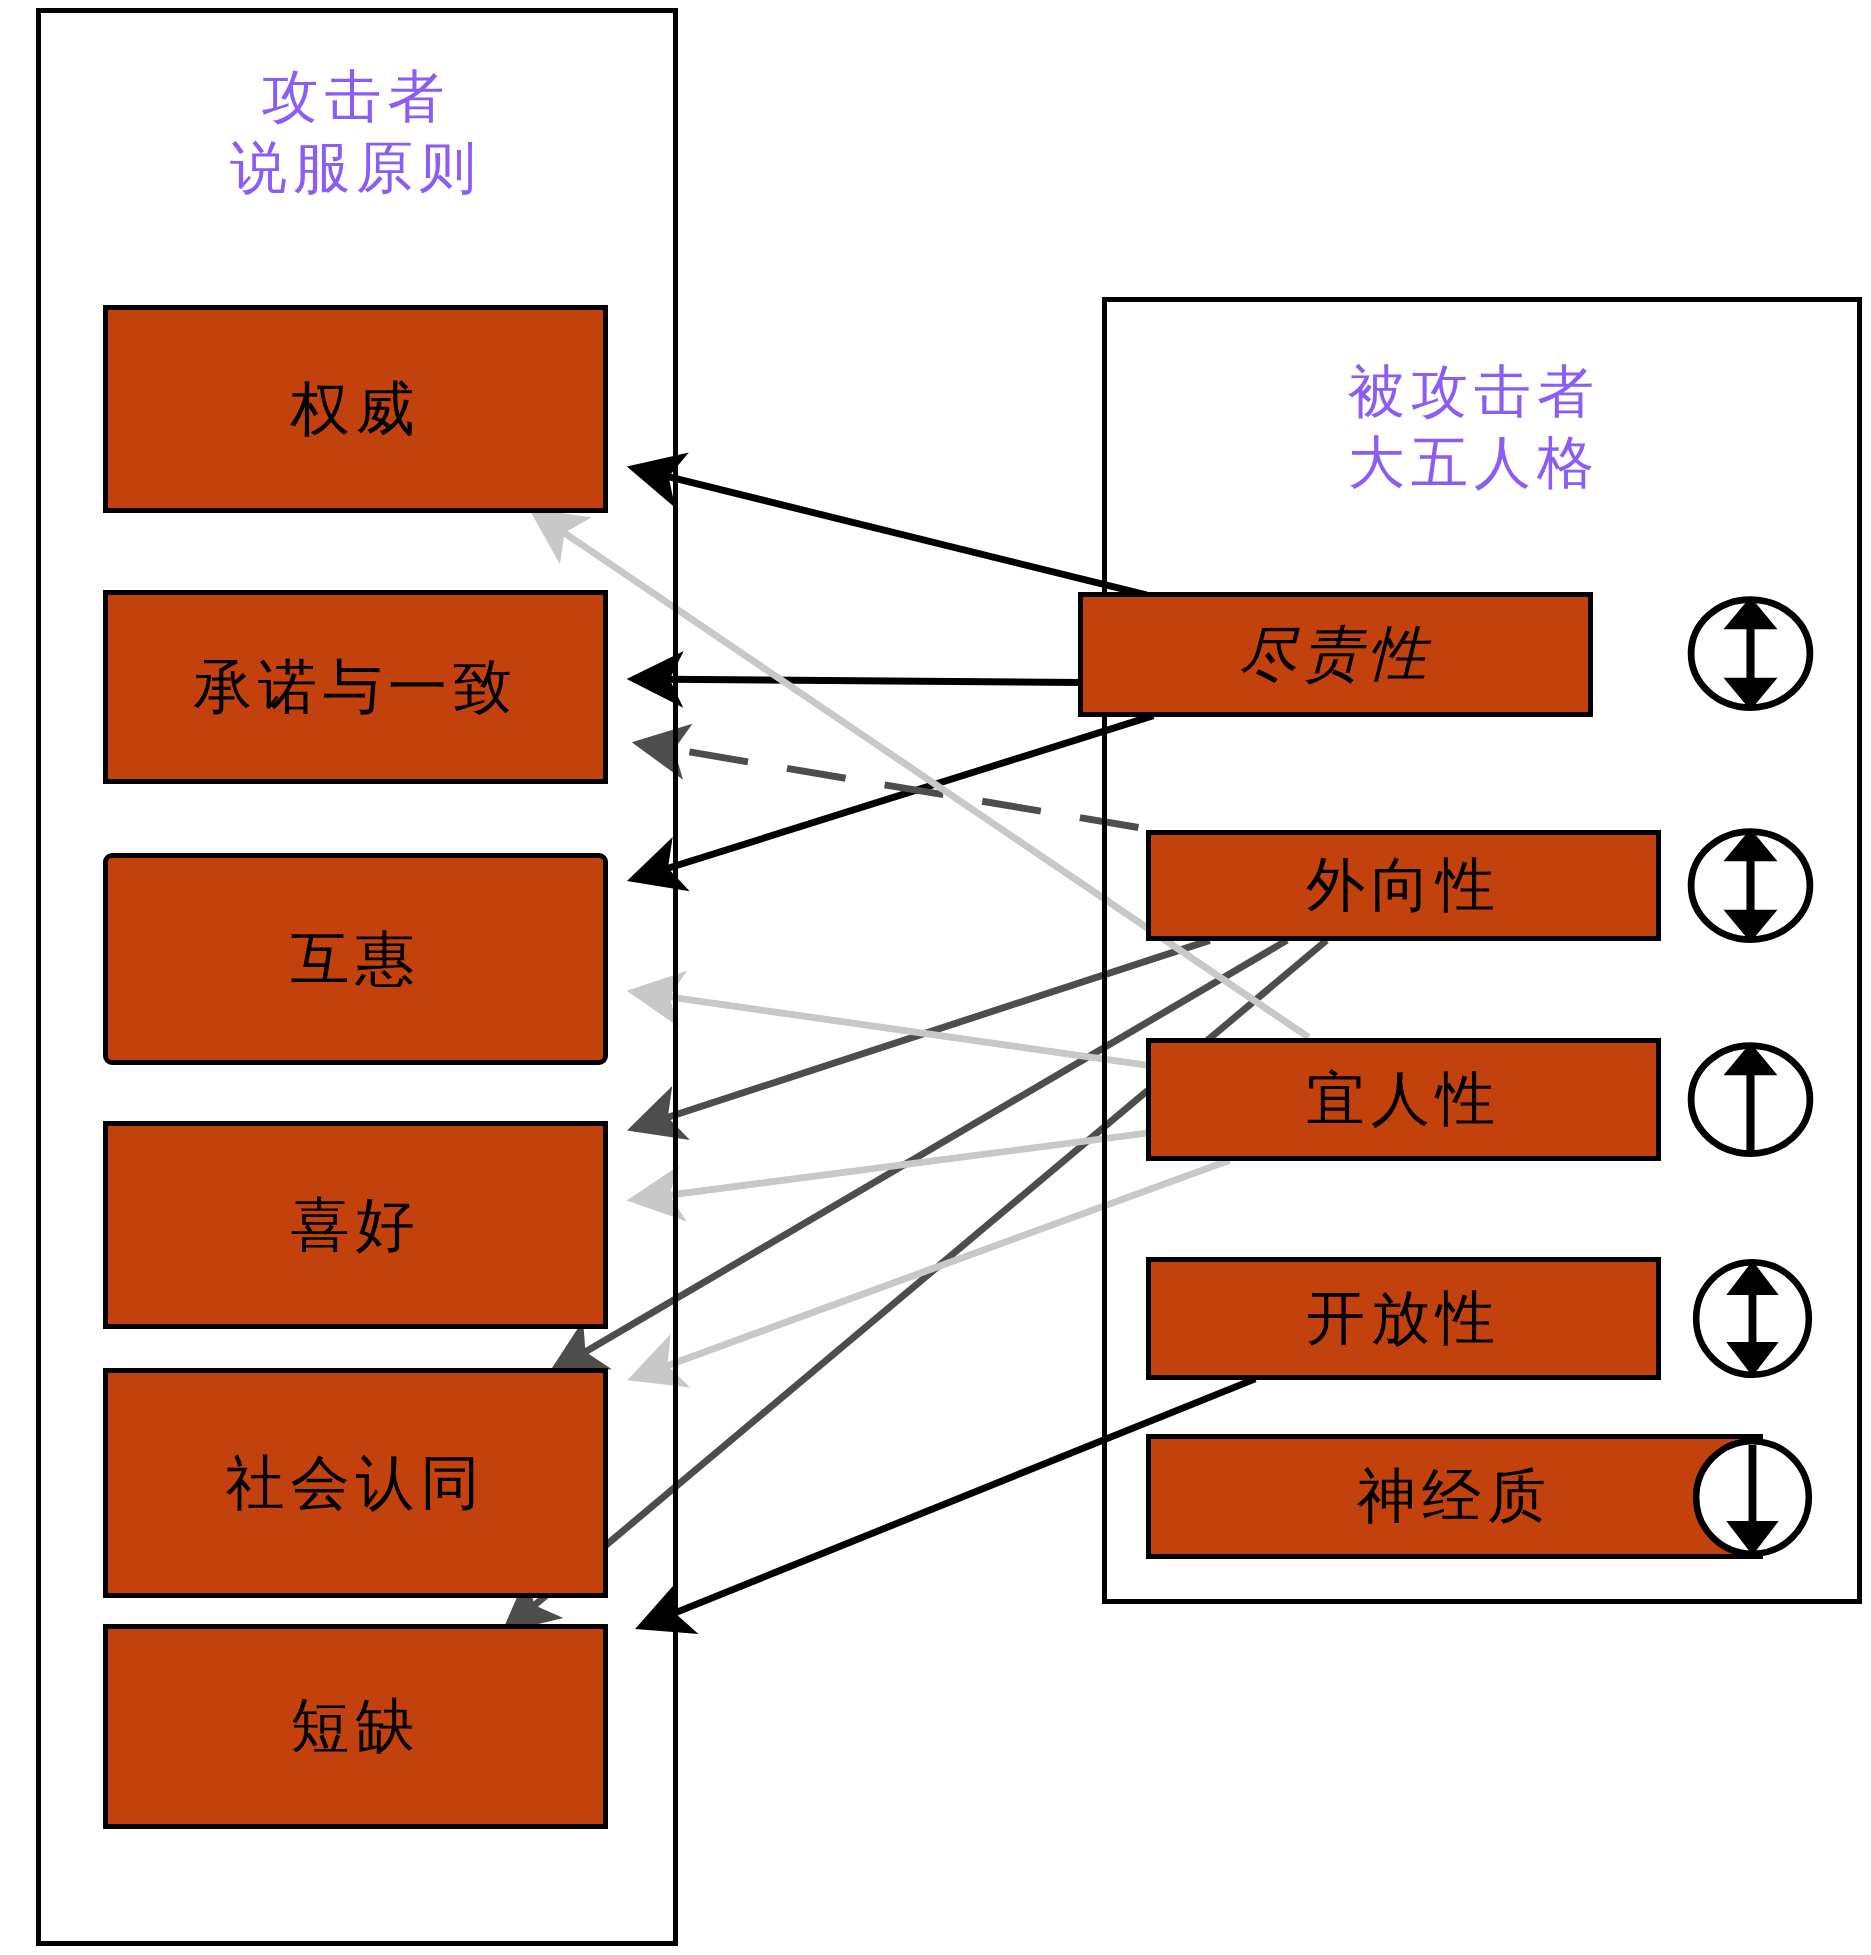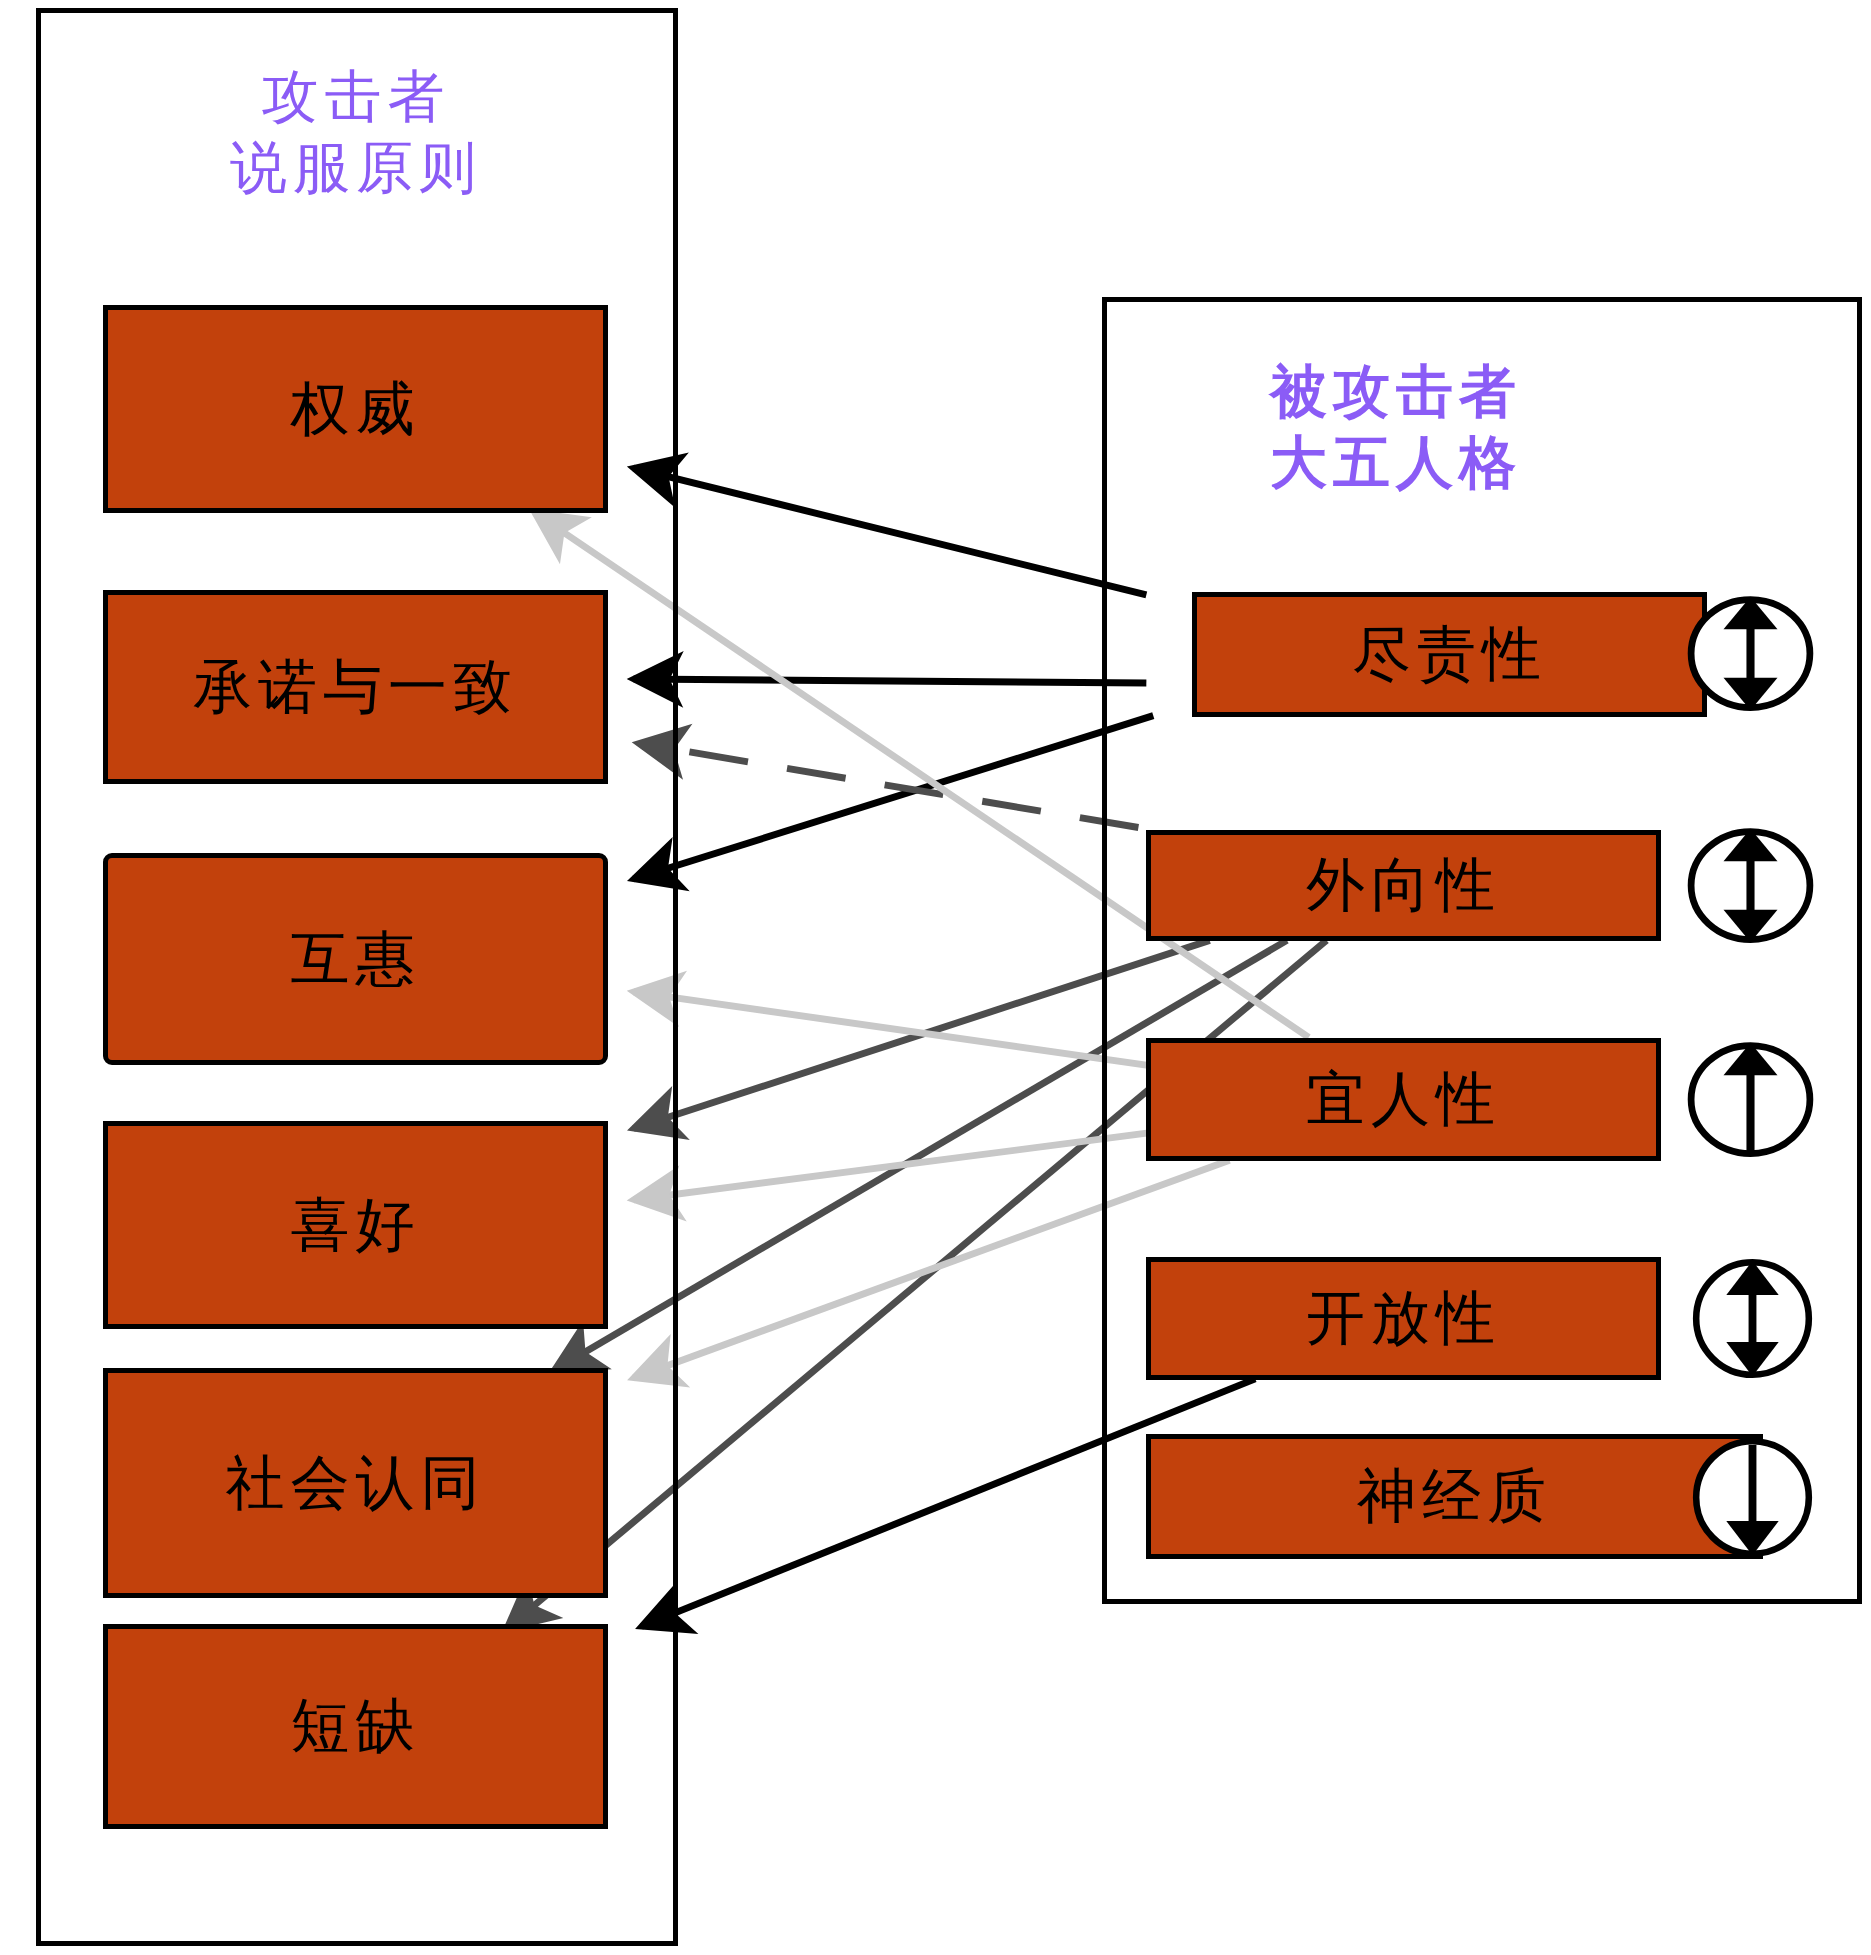--- a/index.html
+++ b/index.html
@@ -67,21 +67,21 @@
     <line x1="1268" y1="1393" x2="648" y2="1643" stroke="#000000" stroke-width="7" marker-end="url(#ah-black)"></line>
   </svg>
 
   <div class="outerframe" style="left:36px;top:8px;width:642px;height:1938px;"></div>
 
   <div class="panelframe" style="left:1102px;top:297px;width:760px;height:1307px;"></div>
 
   <div class="paneltitle" style="left:59px;top:61px;width:594px;">攻击者
 说服原则</div>
 
-  <div class="paneltitle" style="left:1079px;top:356px;width:634px;font-weight:bold;">被攻击者
+  <div class="paneltitle" style="left:1157px;top:356px;width:634px;">被攻击者
 大五人格</div>
 
   <div class="nodebox" style="left:103px;top:305px;width:505px;height:208px;">
     <span class="nodelabel">权威</span>
   </div>
 
   <div class="nodebox" style="left:103px;top:590px;width:505px;height:194px;">
     <span class="nodelabel">承诺与一致</span>
   </div>
 
@@ -94,21 +94,21 @@
   </div>
 
   <div class="nodebox" style="left:103px;top:1368px;width:505px;height:230px;">
     <span class="nodelabel">社会认同</span>
   </div>
 
   <div class="nodebox" style="left:103px;top:1624px;width:505px;height:205px;">
     <span class="nodelabel">短缺</span>
   </div>
 
-  <div class="nodebox" style="left:1192px;top:592px;width:515px;height:125px;">
+  <div class="nodebox" style="left:1078px;top:592px;width:515px;height:125px;font-style:italic;">
     <span class="nodelabel">尽责性</span>
   </div>
   <div class="trendicon" style="left:1683px;top:586px;width:135px;height:135px;">
     <svg viewBox="0 0 100 100" width="135" height="135" xmlns="http://www.w3.org/2000/svg">
       <ellipse cx="50" cy="50" rx="44" ry="40" fill="#fff" stroke="#000" stroke-width="5"></ellipse>
       <line x1="50" y1="16" x2="50" y2="84" stroke="#000" stroke-width="6"></line>
       <path d="M50,8 L70,32 L30,32 Z" fill="#000"></path>
       <path d="M50,92 L70,68 L30,68 Z" fill="#000"></path>
     </svg>
   </div>

